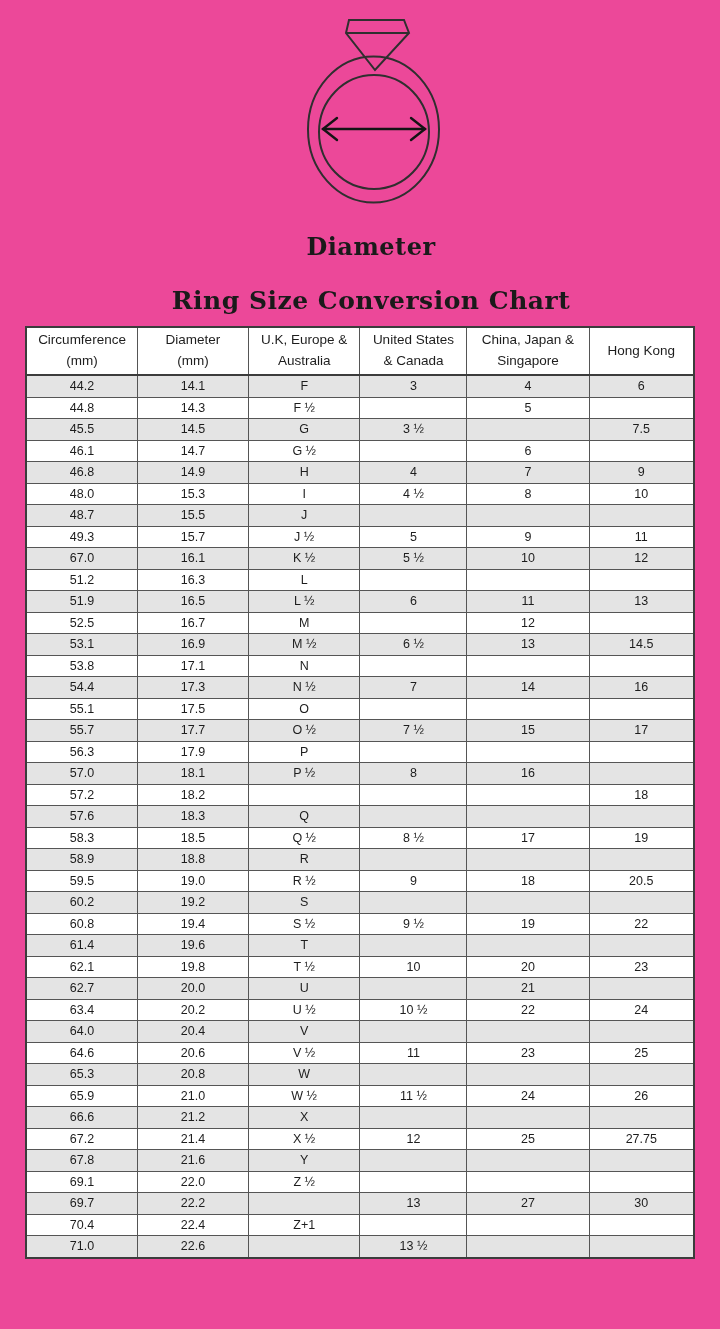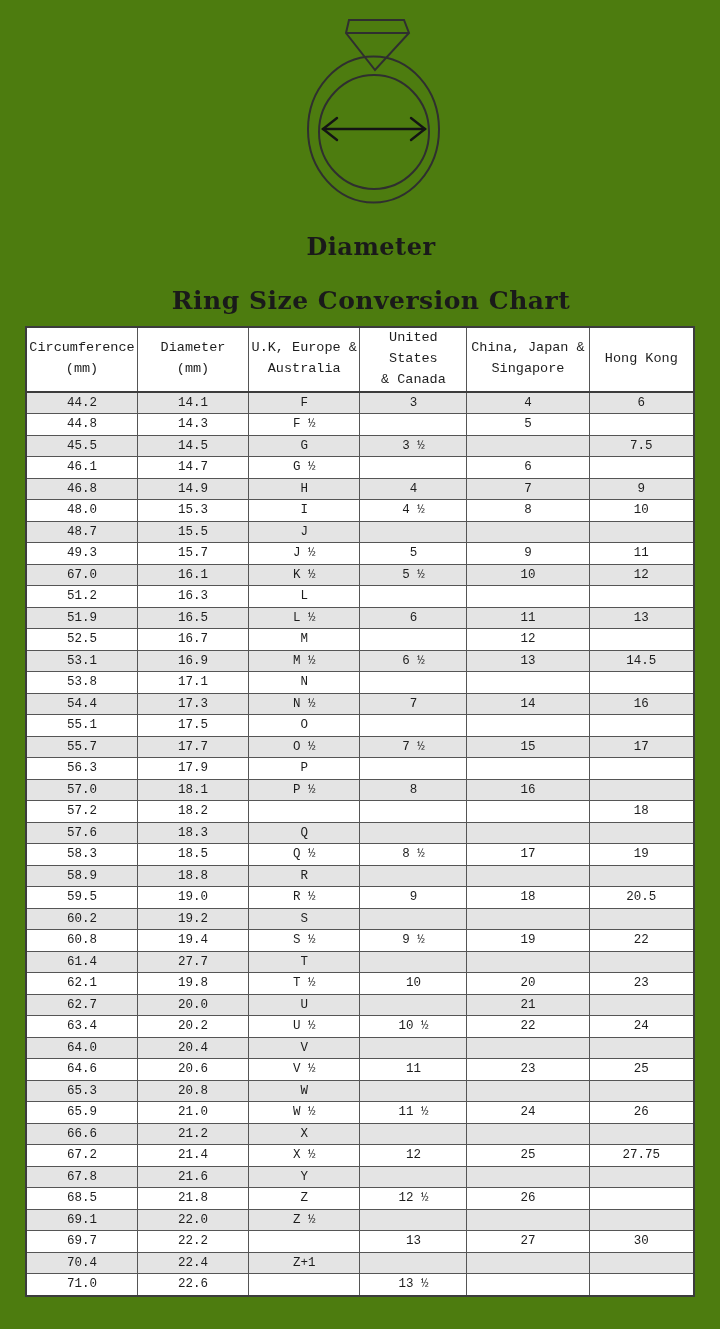--- a/index.html
+++ b/index.html
@@ -6,21 +6,21 @@
     margin: 0;
     padding: 0;
     background: #ffffff;
     width: 720px;
     font-family: "Liberation Sans", sans-serif;
     color: #1d1d1d;
   }
   .page {
     width: 720px;
     height: 1329px;
-    background: #4d7c0f;
+    background: #ec4899;
     overflow: hidden;
     position: relative;
   }
   .figure-wrap {
     width: 140px;
     margin: 16px auto 0 auto;
     transform: translateX(11px);
   }
   .figure-caption {
     text-align: center;
@@ -41,21 +41,20 @@
     margin-top: 25px;
     transform: translateX(11px);
     color: #1a1a1a;
   }
   table.conversion {
     width: 670px;
     margin: 11px auto 0 auto;
     border-collapse: collapse;
     table-layout: fixed;
     border: 2px solid #3c3c3c;
-    font-family: Liberation Mono, monospace;
   }
   table.conversion col.c1 { width: 16.7%; }
   table.conversion col.c2 { width: 16.6%; }
   table.conversion col.c3 { width: 16.7%; }
   table.conversion col.c4 { width: 16.0%; }
   table.conversion col.c5 { width: 18.3%; }
   table.conversion col.c6 { width: 15.7%; }
   table.conversion th {
     border: 1px solid #555555;
     border-bottom: 2px solid #3c3c3c;
@@ -359,21 +358,21 @@
         <tr>
           <td>60.8</td>
           <td>19.4</td>
           <td>S ½</td>
           <td>9 ½</td>
           <td>19</td>
           <td>22</td>
         </tr>
         <tr>
           <td>61.4</td>
-          <td>27.7</td>
+          <td>19.6</td>
           <td>T</td>
           <td></td>
           <td></td>
           <td></td>
         </tr>
         <tr>
           <td>62.1</td>
           <td>19.8</td>
           <td>T ½</td>
           <td>10</td>
@@ -446,28 +445,20 @@
         </tr>
         <tr>
           <td>67.8</td>
           <td>21.6</td>
           <td>Y</td>
           <td></td>
           <td></td>
           <td></td>
         </tr>
         <tr>
-          <td>68.5</td>
-          <td>21.8</td>
-          <td>Z</td>
-          <td>12 ½</td>
-          <td>26</td>
-          <td></td>
-        </tr>
-        <tr>
           <td>69.1</td>
           <td>22.0</td>
           <td>Z ½</td>
           <td></td>
           <td></td>
           <td></td>
         </tr>
         <tr>
           <td>69.7</td>
           <td>22.2</td>

